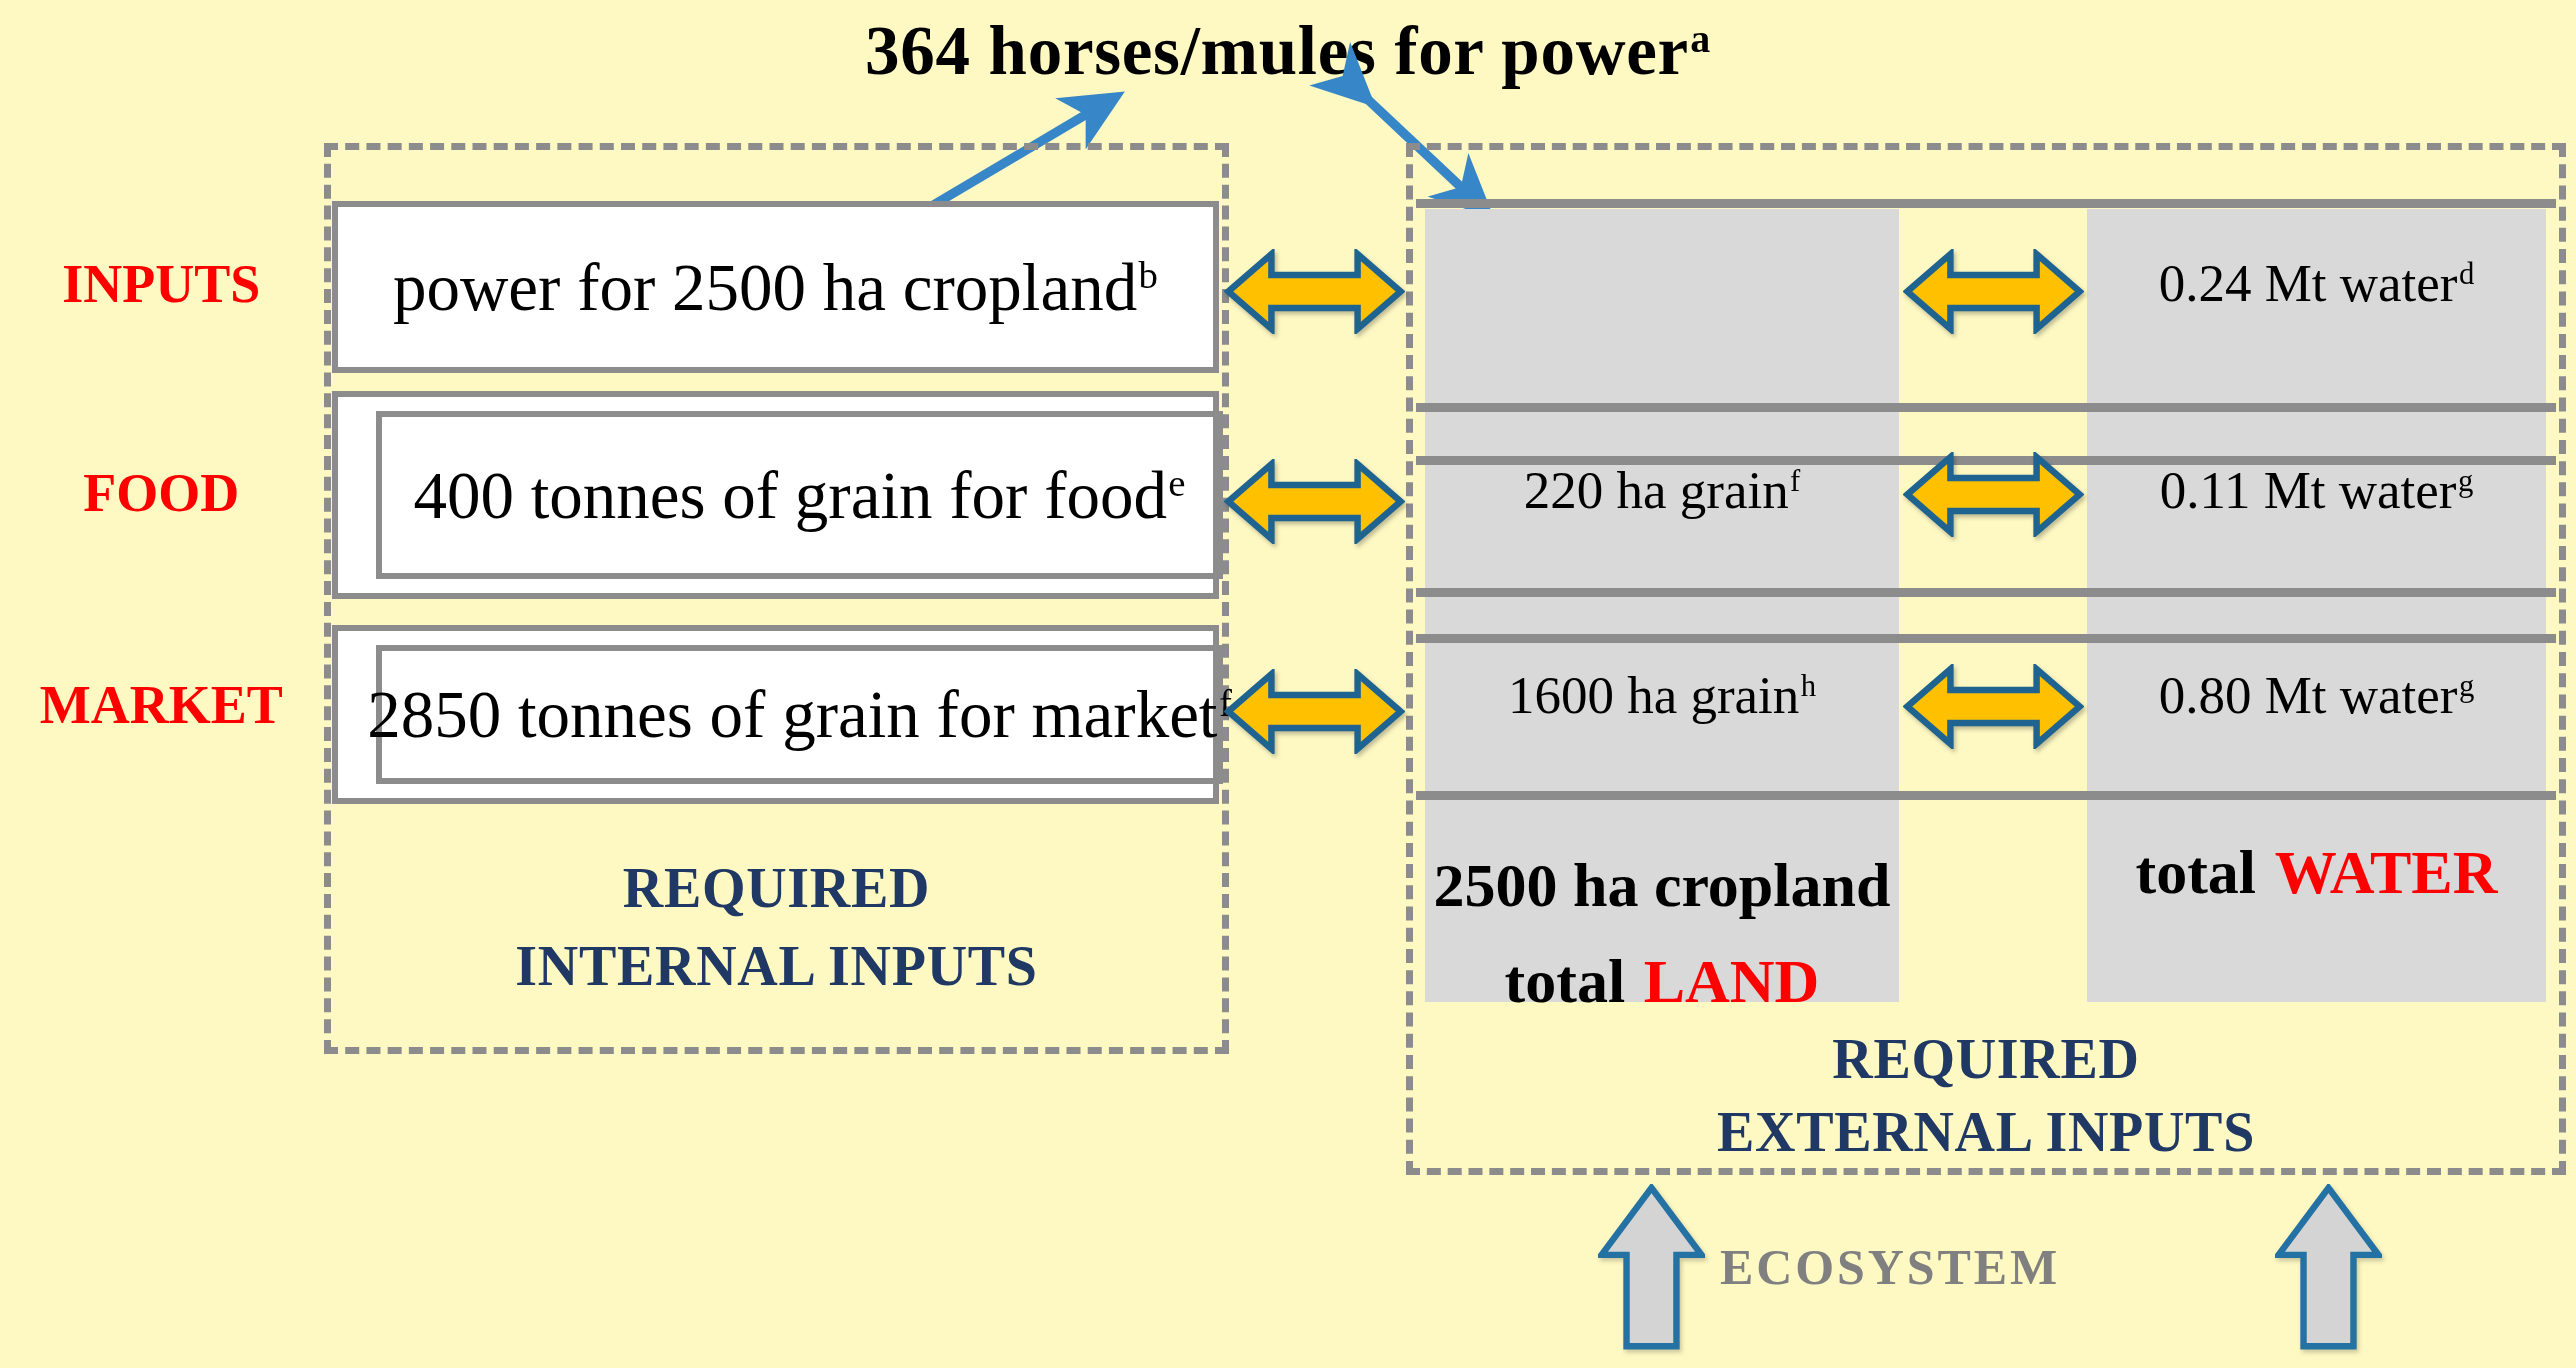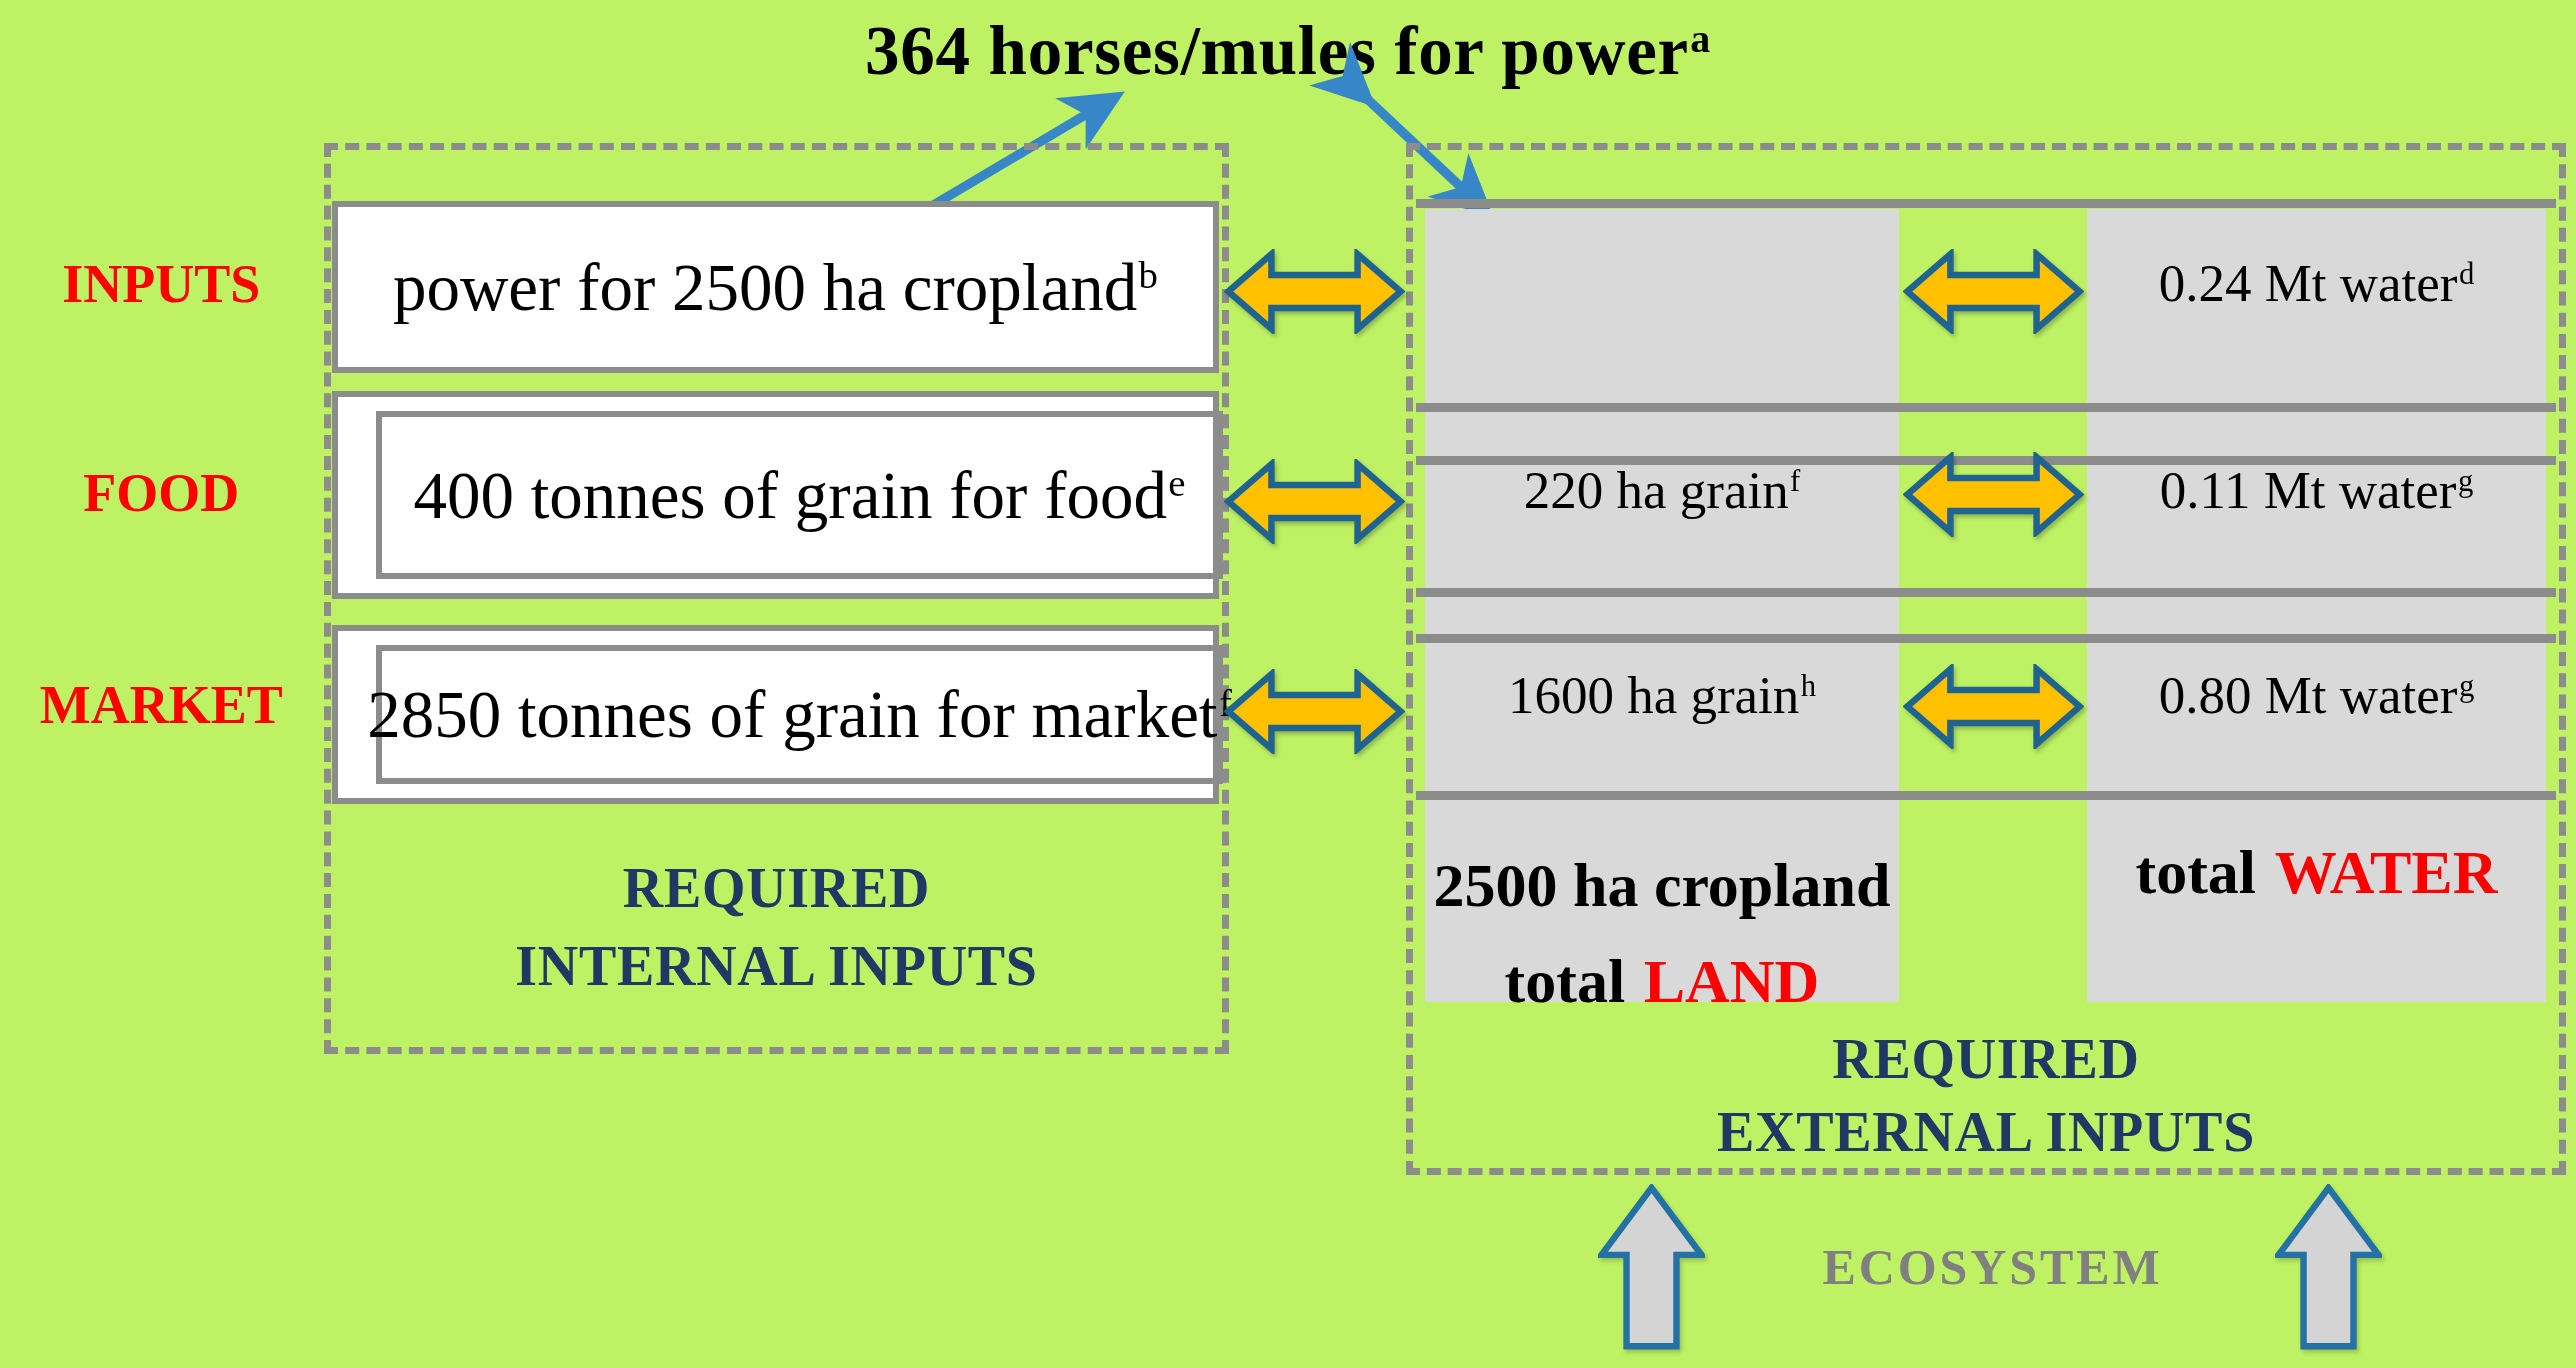--- a/index.html
+++ b/index.html
@@ -1,21 +1,21 @@
 <!DOCTYPE html>
 <html style="font-size:11.5px"><head>
 <meta charset="utf-8">
 <style>
   html, body { margin: 0; padding: 0; background: #ffffff; }
   * { box-sizing: border-box; }
   .canvas {
     position: relative;
     width: 2576px;
     height: 1369px;
-    background: #bef264;
+    background: #fef9c3;
     font-family: "Liberation Serif", serif;
     overflow: hidden;
   }
   .abs { position: absolute; }
 
   .title {
     left: 0; top: 11.5px; width: 100%;
     text-align: center;
     font-size: 69px; font-weight: bold; color: #000000;
     letter-spacing: 0.7px;
@@ -84,21 +84,21 @@
   }
   .total-text {
     text-align: center;
     font-size: 62px; font-weight: bold; color: #000000;
     line-height: 1.55;
     white-space: nowrap;
   }
   .total-highlight { color: #ff0000; margin-left: 0.3em; }
 
   .ecosystem {
-    text-align: center;
+    text-align: left;
     color: #808080;
     font-weight: bold;
     font-size: 50px;
     letter-spacing: 2.9px;
   }
 
   .yarrow { filter: drop-shadow(2.9px 3.6px 2.1px rgba(0,0,0,0.25)); }
   .uparrow { filter: drop-shadow(2.9px 3.6px 2.1px rgba(0,0,0,0.2)); }
   svg.overlay { left: 0; top: 0; pointer-events: none; }
 </style>

